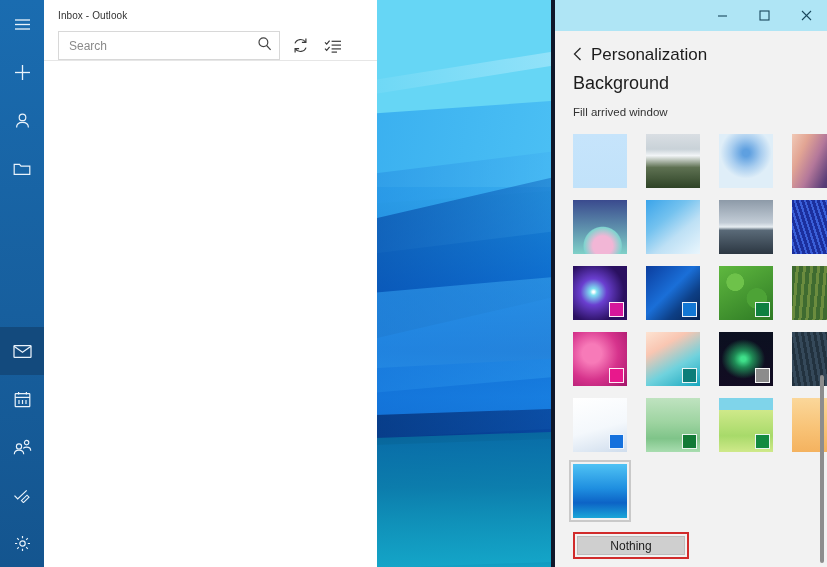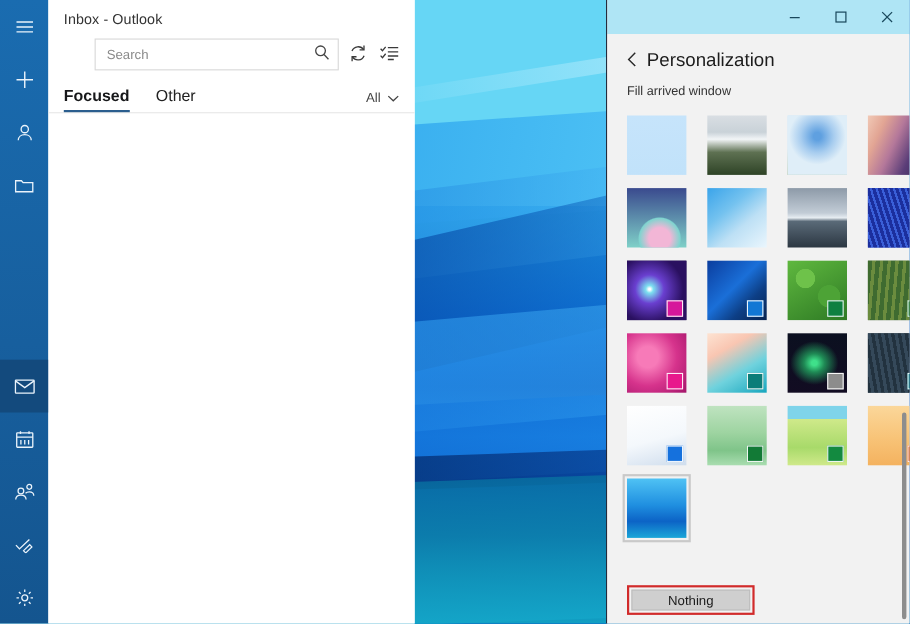--- a/index.html
+++ b/index.html
@@ -55,23 +55,23 @@
              background: linear-gradient(180deg,#1a6cb0 0%, #175f9e 55%, #14558f 100%);
              display: flex; flex-direction: column; align-items: center; }
   .rail-btn { width: 44px; height: 48px; display: flex; align-items: center;
               justify-content: center; color: #eaf3fb; }
   .rail-btn svg { display:block; }
   .rail-spacer { flex: 1 1 auto; }
   .rail-btn.selected { background: #134a7d; }
 
   .ol-body { position: absolute; left: 44px; top: 0; right: 0; bottom: 0;
              background: #fff; }
-  .ol-title { font-size: 13px; color: #333; padding: 10px 0 0 14px; letter-spacing:.1px; }
-
-  .ol-toolbar { display: flex; align-items: flex-start; padding: 10px 12px 0 14px; gap: 7px; margin-left: 28px; }
+  .ol-title { font-size: 10px; color: #333; padding: 10px 0 0 14px; letter-spacing:.1px; }
+
+  .ol-toolbar { display: flex; align-items: center; padding: 10px 12px 0 14px; gap: 7px; }
   .search-box { flex: 0 0 auto; width: 222px; height: 29px; border: 1px solid #d8d8d8;
                 background: #fff; display: flex; align-items: center; padding: 0 7px 0 10px; }
   .search-box input { border: 0; outline: none; flex: 1; font-size: 12px;
                       color: #333; font-family: "Liberation Sans", sans-serif; background: transparent; }
   .search-box input::placeholder { color: #8a8a8a; }
   .tb-icon { width: 26px; height: 26px; display:flex; align-items:center;
              justify-content:center; color: #3a3a3a; }
 
   .ol-tabs { display: flex; align-items: flex-end; padding: 16px 14px 0 14px; }
   .tab { font-size: 14.5px; color: #222; padding-bottom: 6px; margin-right: 24px;
@@ -94,21 +94,21 @@
   .envelope::after  { width: 1.4px; height: 66px; top: -4px; left: 43px;
                       transform-origin: top center; transform: rotate(-54deg); }
   .env-lines { position:absolute; inset:0; }
   .env-lines i { position:absolute; display:block; background:#5f93bf; width:1.4px; height:62px; }
   .env-lines i.a { bottom:-4px; left:43px; transform-origin: bottom center; transform: rotate(54deg); }
   .env-lines i.b { bottom:-4px; left:43px; transform-origin: bottom center; transform: rotate(-54deg); }
   .empty-text { margin-top: 36px; font-size: 15px; color: #2b2b2b; }
 
   
   .settings { position: absolute; left: 551px; top: 0; width: 276px; height: 567px;
-              background: #f2f2f2; border-left: 1px solid #0f172a; overflow: hidden; }
+              background: #f2f2f2; border-left: 4px solid #0f172a; overflow: hidden; }
   .st-titlebar { height: 31px; background: rgba(160,226,245,.82);
                  display: flex; align-items: center; justify-content: flex-end; }
   .st-ctl { width: 42px; height: 31px; display: flex; align-items: center;
             justify-content: center; color: #19485c; }
   .st-content { position: relative; height: 536px; background: #f2f2f2;
                 padding: 10px 18px 0 18px; }
   .st-back { display: flex; align-items: center; gap: 9px; margin-top: 4px; }
   .back-arrow { color: #2a2a2a; font-size: 15px; line-height: 1; }
   .st-crumb { font-size: 17px; color: #1c1c1c; }
   .st-heading { font-size: 18px; color: #1c1c1c; margin-top: 8px; }
@@ -250,32 +250,20 @@
             <path d="M1 4.3l1.7 1.8L5.6 2.6"></path>
             <path d="M1 10.6l1.7 1.8 2.9-3.5"></path>
             <line x1="7.6" y1="3.3" x2="17" y2="3.3"></line>
             <line x1="7.6" y1="7.1" x2="17" y2="7.1"></line>
             <line x1="7.6" y1="10.9" x2="17" y2="10.9"></line>
             <line x1="7.6" y1="14.1" x2="13" y2="14.1"></line>
           </svg>
         </div>
       </div>
 
-      <div class="ol-tabs">
-        <div class="tab active">Focused</div>
-        <div class="tab">Other</div>
-        <div class="tabs-right">
-          <span>All</span>
-          <span>
-            <svg width="11" height="7" viewBox="0 0 11 7" fill="none" stroke="#444" stroke-width="1.2">
-              <polyline points="1,1.4 5.5,5.6 10,1.4"></polyline>
-            </svg>
-          </span>
-        </div>
-      </div>
       <div class="ol-divider"></div>
 
     </div>
   </div>
 
   <div class="settings">
 
     <div class="st-titlebar">
       <div class="st-ctl">
         <svg width="11" height="11" viewBox="0 0 11 11" stroke="currentColor" stroke-width="1.1">
@@ -298,20 +286,21 @@
     <div class="st-content">
       <div class="st-back">
         <span class="back-arrow">
           <svg width="9" height="14" viewBox="0 0 9 14" fill="none" stroke="#2a2a2a" stroke-width="1.3">
               <polyline points="7.5,1 1.5,7 7.5,13"></polyline>
             </svg>
         </span>
         <span class="st-crumb">Personalization</span>
       </div>
 
+      <div class="st-heading">Background</div>
       <div class="st-sublabel">Fill arrived window</div>
 
 
       <div class="thumb-grid">
           <div class="thumb" style="background: linear-gradient(rgb(198, 228, 251), rgb(193, 226, 250)) 0% 0% / cover;"></div>
           <div class="thumb" style="background: linear-gradient(rgb(217, 222, 227) 0%, rgb(201, 210, 216) 28%, rgb(242, 245, 247) 40%, rgb(94, 113, 82) 62%, rgb(46, 67, 38) 100%) 0% 0% / cover;"></div>
           <div class="thumb" style="background: radial-gradient(circle at 50% 35%, rgb(95, 160, 224) 8%, rgb(168, 205, 239) 34%, rgb(223, 238, 248) 58%) 0% 0% / cover, linear-gradient(rgb(207, 230, 246) 55%, rgb(125, 158, 92) 100%);"></div>
           <div class="thumb" style="background: linear-gradient(115deg, rgb(241, 201, 182) 0%, rgb(226, 165, 148) 22%, rgb(180, 120, 154) 45%, rgb(90, 61, 120) 70%, rgb(46, 36, 80) 100%) 0% 0% / cover;"></div>
           <div class="thumb" style="background: radial-gradient(circle at 55% 85%, rgb(242, 182, 214) 18%, rgb(127, 212, 207) 34%, transparent 36%) 0% 0% / cover, linear-gradient(rgb(58, 74, 142), rgb(127, 208, 200));"></div>
           <div class="thumb" style="background: linear-gradient(140deg, rgb(58, 164, 234) 0%, rgb(116, 194, 239) 35%, rgb(189, 224, 245) 62%, rgb(234, 246, 253) 100%) 0% 0% / cover;"></div>

